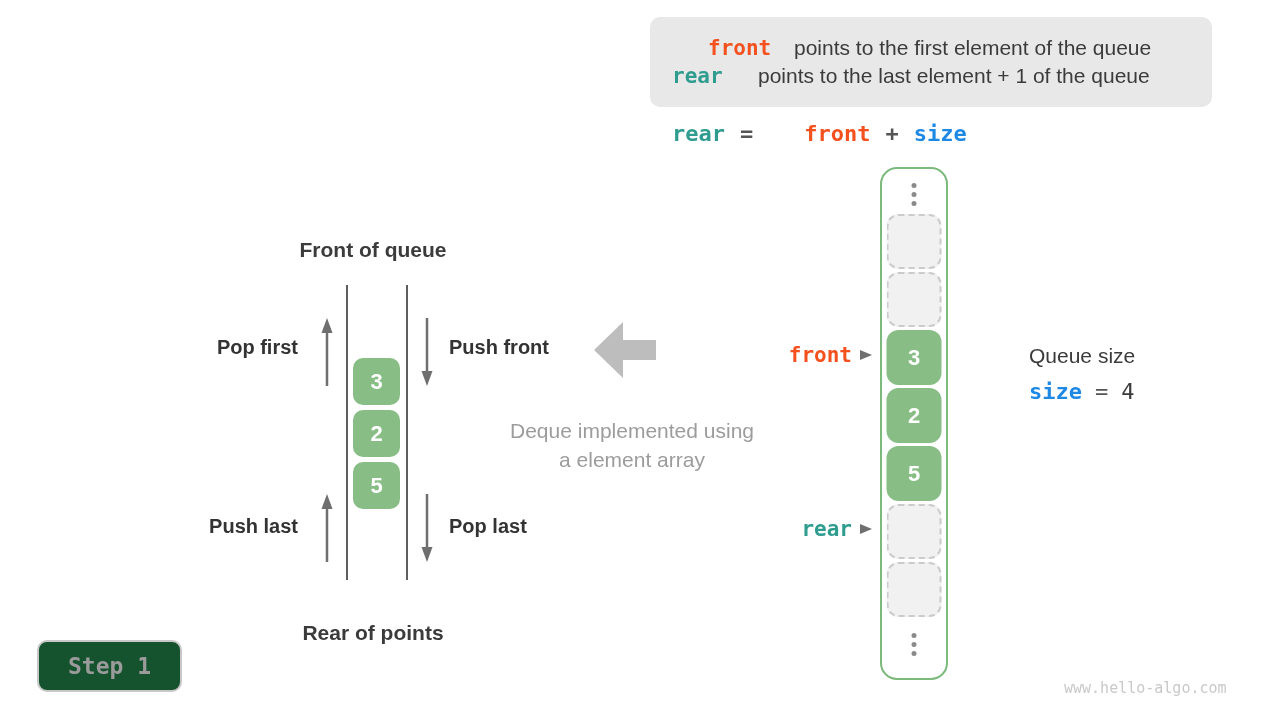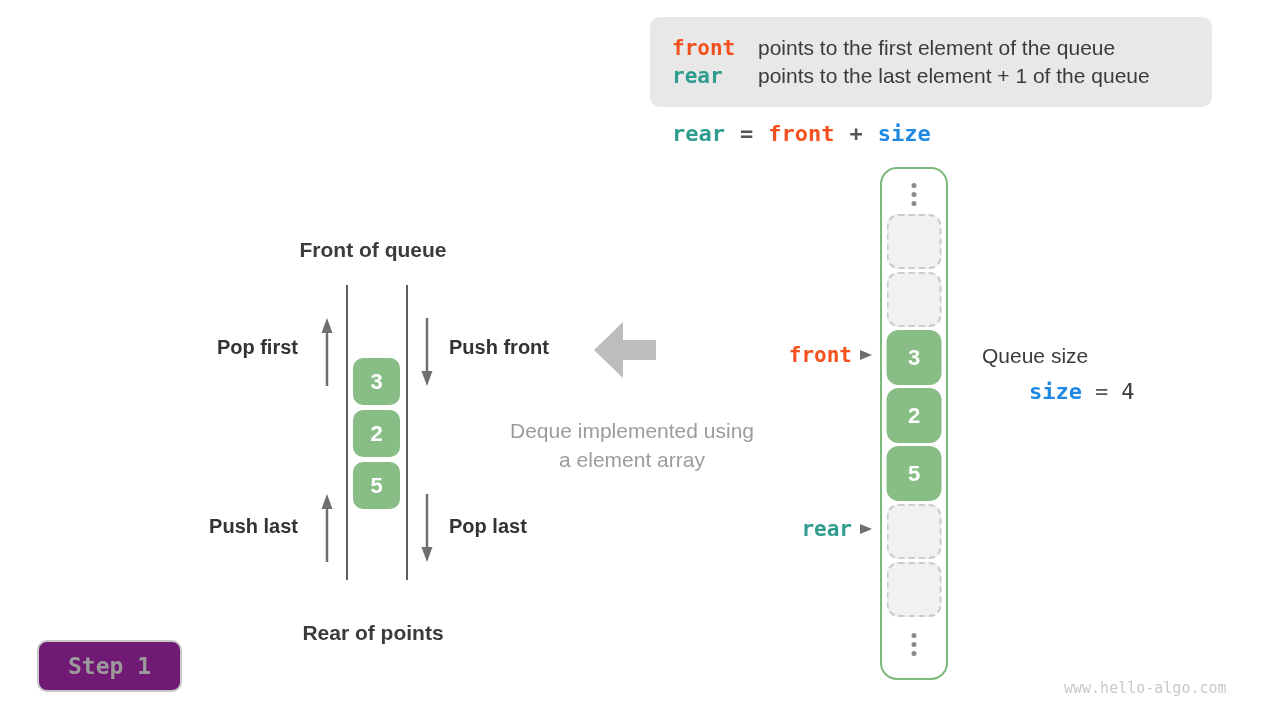--- a/index.html
+++ b/index.html
@@ -16,21 +16,21 @@
   .mono{font-family:"DejaVu Sans Mono",monospace;font-weight:bold;}
   .abs{position:absolute;}
 
   
   .legend{left:650px;top:17px;width:562px;height:90px;background:var(--legend_bg);
     border-radius:10px;display:flex;flex-direction:column;justify-content:center;
     padding-left:22px;gap:4px;}
   .legend-line{display:flex;align-items:center;font-size:21px;color:var(--dark_text);}
   .legend-line .kw{font-size:21px;width:86px;}
   .kw{font-family:"DejaVu Sans Mono",monospace;font-weight:bold;}
-  .orange{color:var(--orange);} .teal{color:var(--teal);} .blue{color:var(--blue);}
+  .orange{color:var(--orange);margin-left:36px;} .teal{color:var(--teal);} .blue{color:var(--blue);}
   .opchar{color:#555555;}
 
   
   .formula{left:672px;top:121px;display:flex;align-items:baseline;gap:15px;
     font-size:22px;}
   .formula span{font-family:"DejaVu Sans Mono",monospace;font-weight:bold;}
 
   
   .h-title{font-size:21px;font-weight:bold;color:var(--dark_text);transform:translateX(-50%);white-space:nowrap;margin-top:7px;}
   .front-title{left:373px;top:231px;}
@@ -65,28 +65,28 @@
   .c5{top:277px;} .c6{top:335px;} .c7{top:393px;}
 
   
   .pointer-row{left:720px;width:152px;height:26px;display:flex;align-items:center;
     justify-content:flex-end;gap:8px;font-size:21px;}
   .pointer-front{top:342px;} .pointer-rear{top:516px;}
   .tri-right{width:0;height:0;border-left:12px solid var(--arrow_gray);
     border-top:5px solid transparent;border-bottom:5px solid transparent;}
 
   
-  .size-title{left:982px;top:344px;font-size:21px;color:var(--dark_text);}
+  .size-title{left:1029px;top:344px;font-size:21px;color:var(--dark_text);}
   .size-eq{left:1029px;top:379px;display:flex;align-items:baseline;gap:13px;font-size:22px;}
   .size-eq span{font-family:"DejaVu Sans Mono",monospace;}
   .size-eq .var{font-weight:bold;}
   .size-eq .val{color:var(--dark_text);}
 
   
-  .step-btn{left:37px;top:640px;width:145px;height:52px;background:#701a75;
+  .step-btn{left:37px;top:640px;width:145px;height:52px;background:#14532d;
     border:2px solid #C8C8C8;border-radius:10px;display:flex;align-items:center;
     justify-content:center;font-size:23px;color:var(--step_gray);cursor:pointer;}
 
   .watermark{left:1064px;top:679px;font-family:"DejaVu Sans Mono",monospace;
     font-size:15px;color:var(--watermark_gray);}
 
   svg{display:block;}
 </style>
 </head>
 <body>

